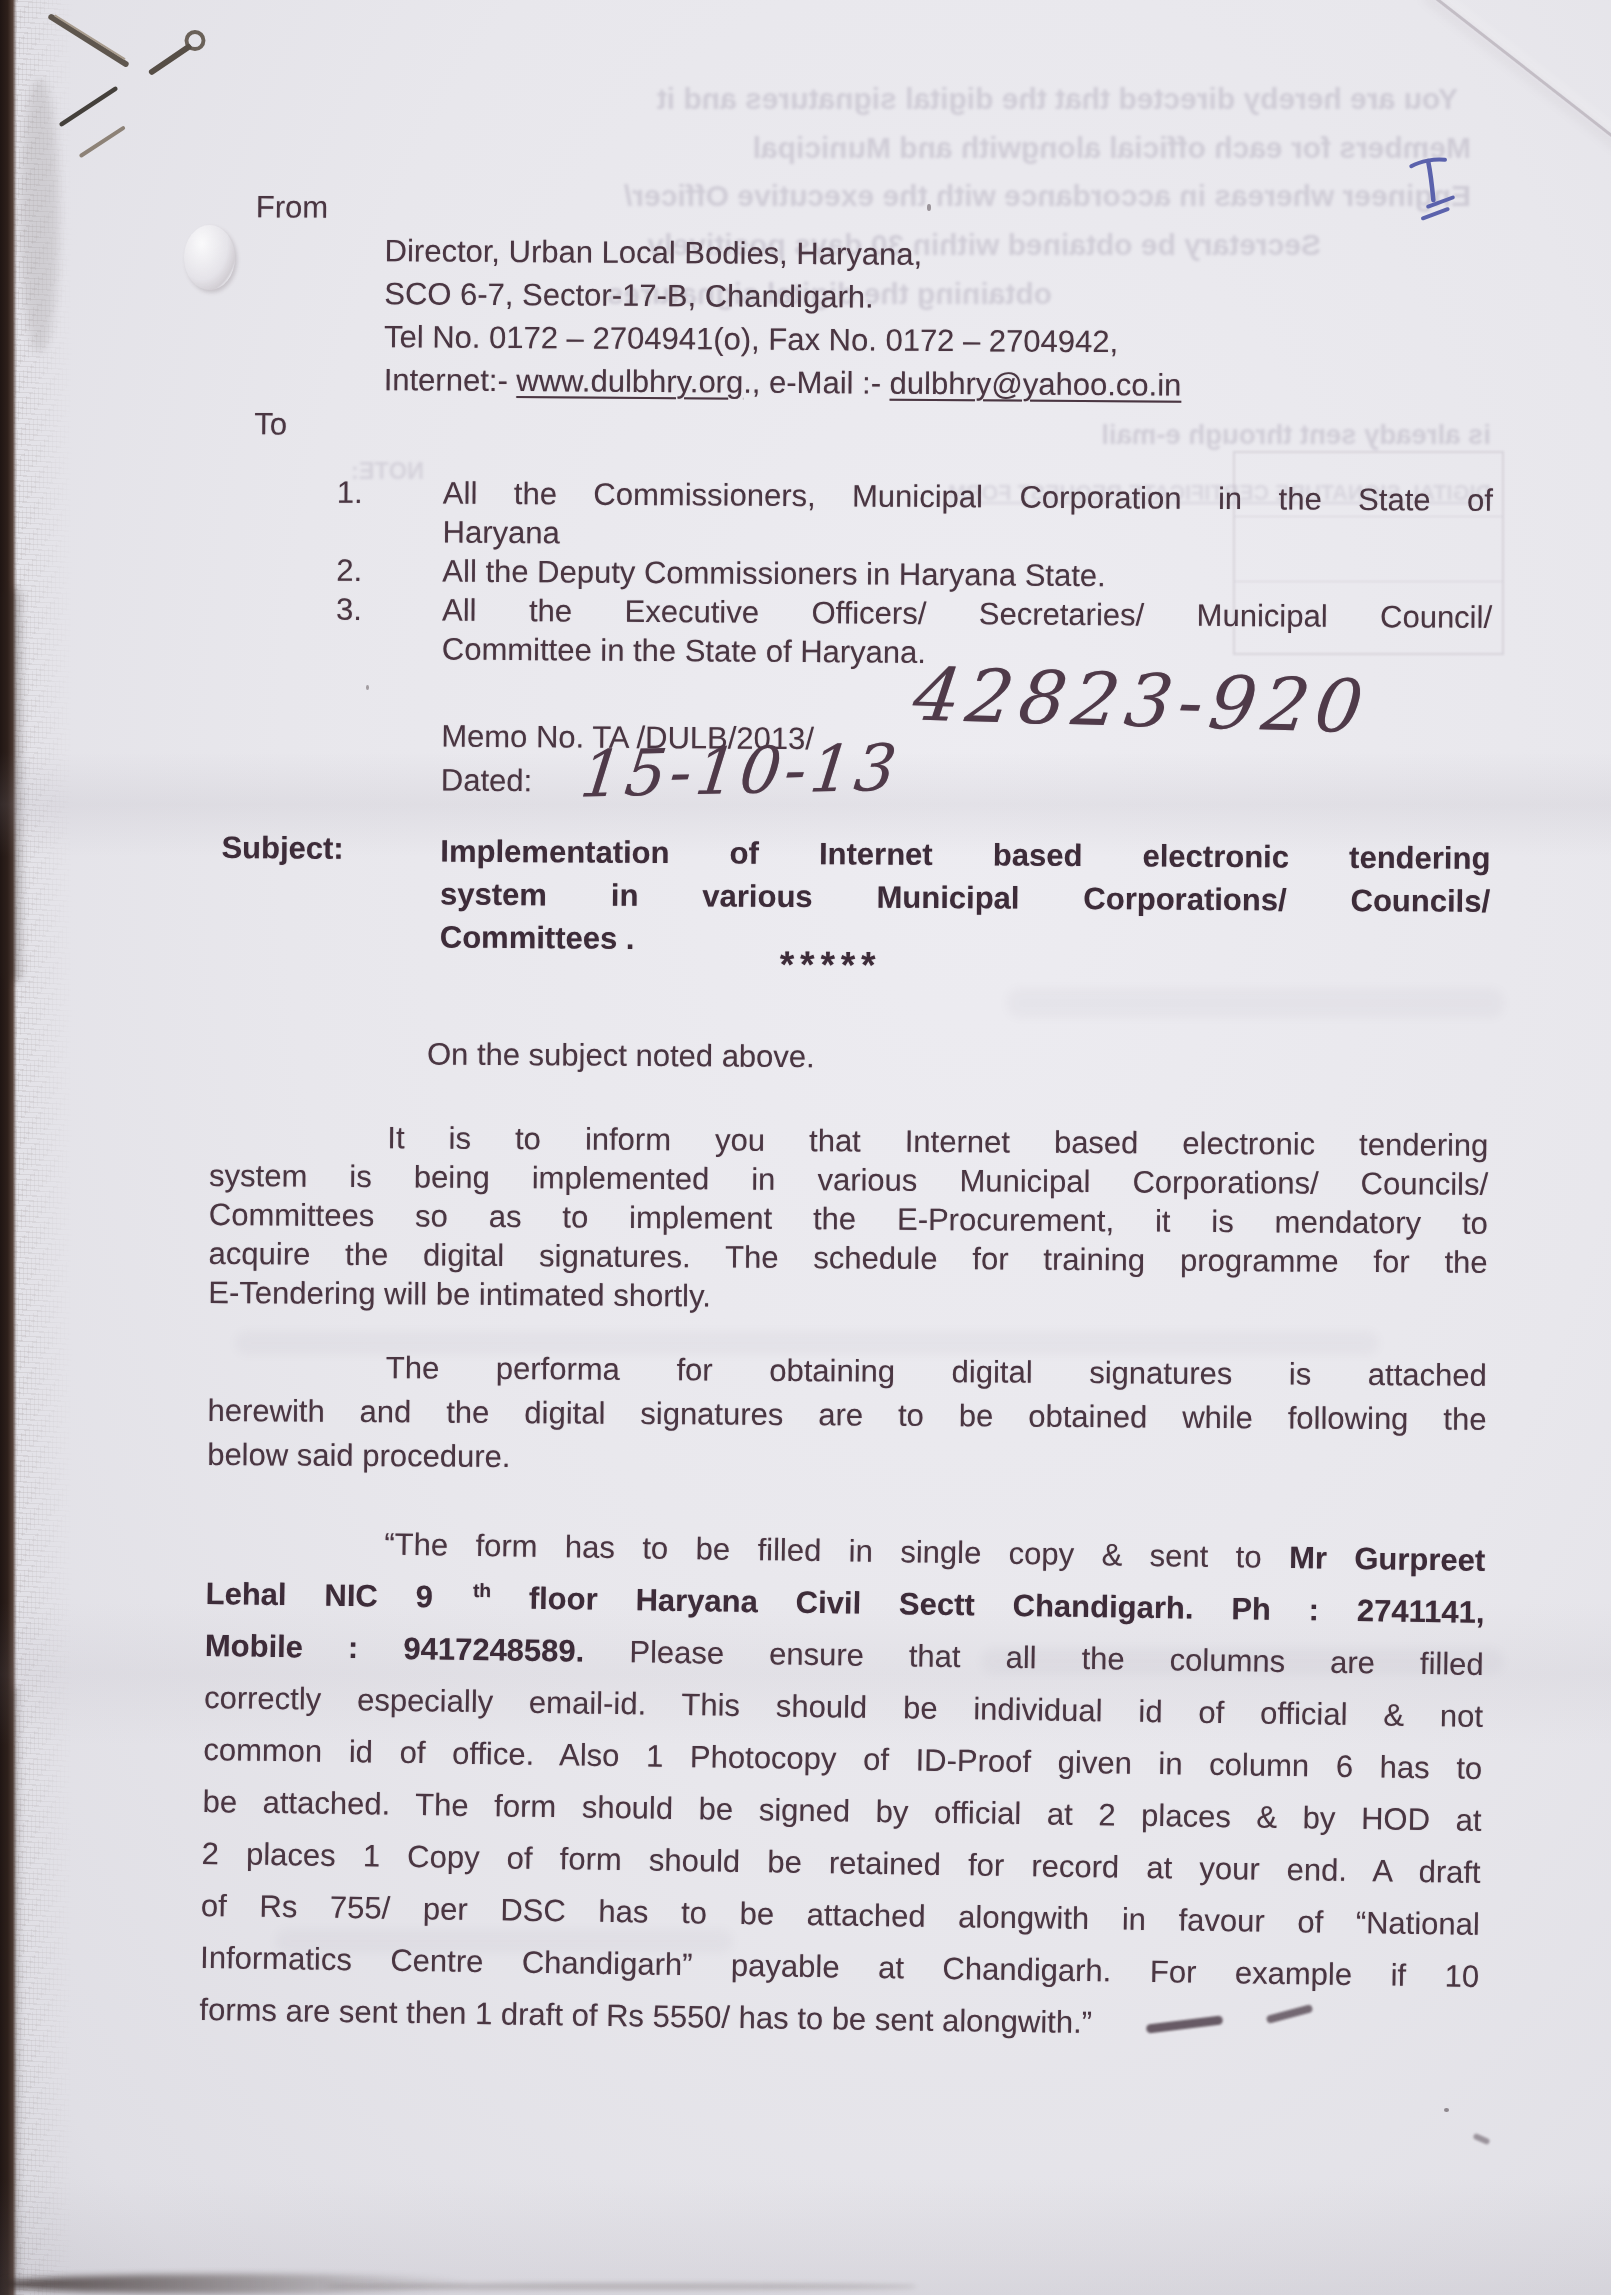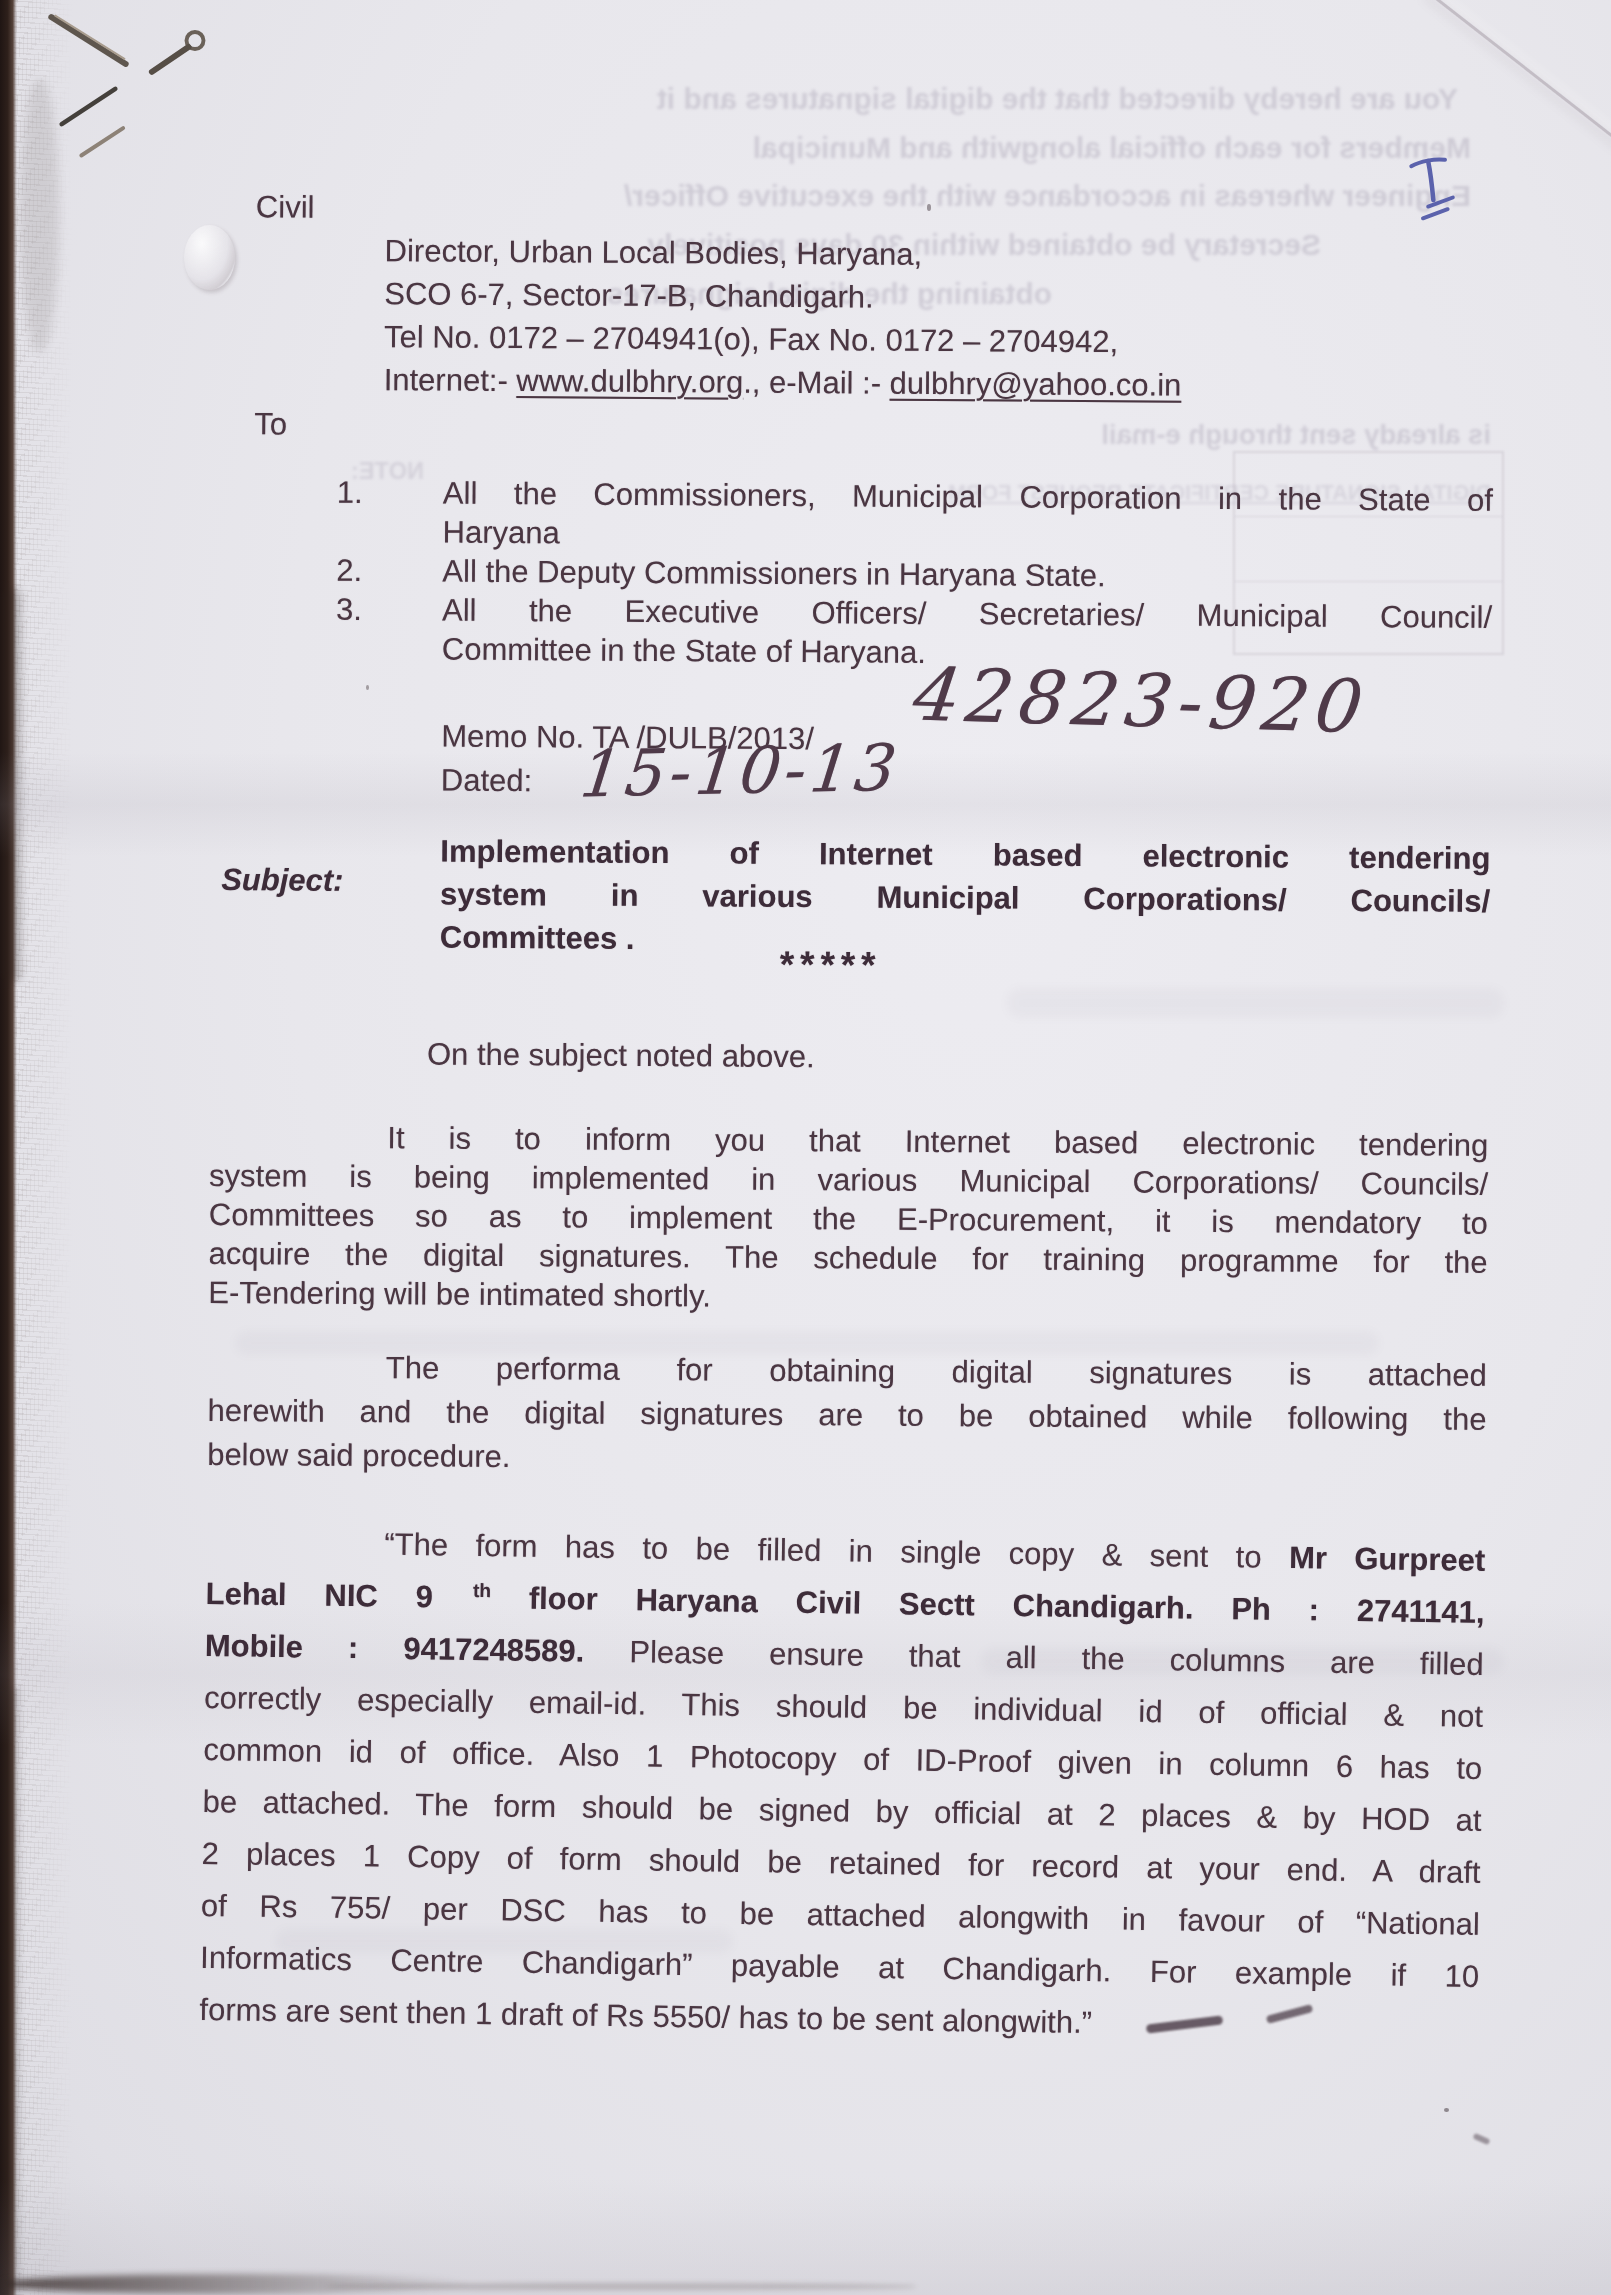--- a/index.html
+++ b/index.html
@@ -111,21 +111,21 @@
   .recipient .num{width:106px;flex:0 0 106px;}
   .recipient .rlines{flex:1;}
   #memo-line{left:445px;top:715px;}
   #dated-line{left:445px;top:759px;text-align:right;}
   .handwriting{
     position:absolute;font-family:"DejaVu Serif", serif;font-style:italic;
     color:#4f3a49;text-shadow:0 0 0.7px rgba(79,58,73,.5);
   }
   #memo-number-hw{left:914px;top:658px;font-size:73px;letter-spacing:6.5px;transform:rotate(1.6deg) skewX(-6deg);}
   #date-hw{left:581px;top:734px;font-size:64px;letter-spacing:3.9px;transform:rotate(-1.2deg) skewX(-8deg);}
-  #subject-label{left:226px;top:860px;font-style:italic;}
+  #subject-label{left:226px;top:828px;}
   #subject-block{left:445px;top:828px;width:1050px;line-height:43px;}
   #separator{left:738px;top:940px;width:196px;text-align:center;font-size:37px;letter-spacing:5.9px;}
   #salutation{left:433px;top:1033px;}
   #para1{left:216px;top:1117px;width:1279px;line-height:39px;}
   #para2{left:216px;top:1345px;width:1279px;line-height:44px;}
   #para3{left:216px;top:1516px;width:1279px;line-height:52px;font-size:31px;transform:rotate(.45deg);transform-origin:0 0;}
   #corner-mark{position:absolute;left:1406px;top:152px;}
 </style>
 </head>
 <body>
@@ -180,21 +180,21 @@
 
   <svg id="corner-mark" width="56" height="78" viewBox="0 0 86 120" aria-label="I">
     <path d="M 8 22 C 22 14, 44 10, 60 12" fill="none" stroke="#5b62ac" stroke-width="6" stroke-linecap="round"></path>
     <path d="M 34 14 C 38 34, 40 52, 42 74" fill="none" stroke="#5b62ac" stroke-width="7" stroke-linecap="round"></path>
     <path d="M 34 84 L 72 70" fill="none" stroke="#5b62ac" stroke-width="6" stroke-linecap="round"></path>
     <path d="M 26 102 L 64 88" fill="none" stroke="#5b62ac" stroke-width="6" stroke-linecap="round"></path>
   </svg>
 
   <div class="content">
 
-    <div class="abs fs" id="from-label">Civil</div>
+    <div class="abs fs" id="from-label">From</div>
 
     <div class="abs fs" id="sender-block">
       <div>Director, Urban Local Bodies, Haryana,</div>
       <div>SCO 6-7, Sector-17-B, Chandigarh.</div>
       <div>Tel No. 0172 – 2704941(o), Fax No. 0172 – 2704942,</div>
       <div>
         <span>Internet:- </span><span class="u">www.dulbhry.org</span><span>., e-Mail :- </span><span class="u">dulbhry@yahoo.co.in</span>
       </div>
     </div>
 

